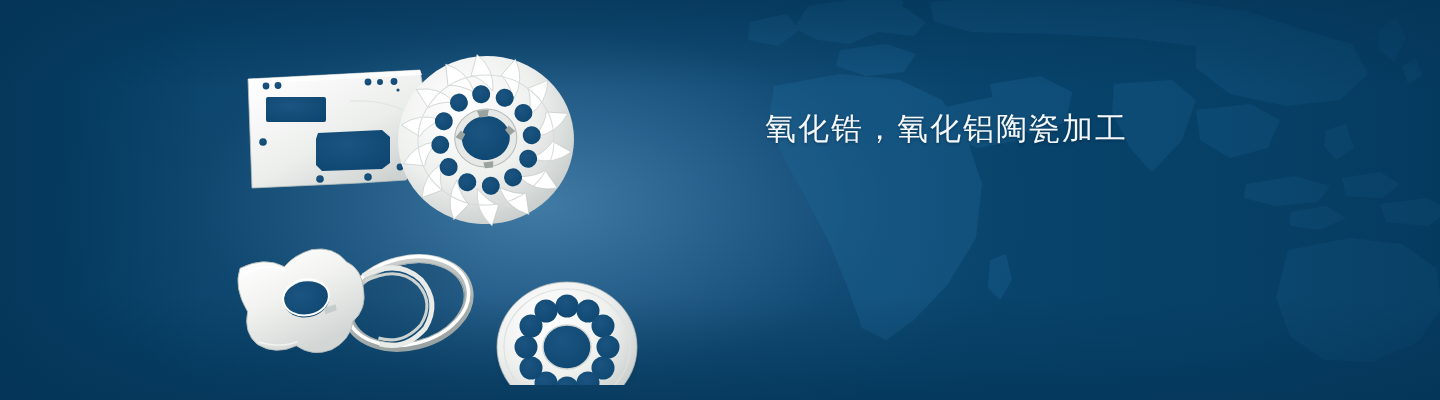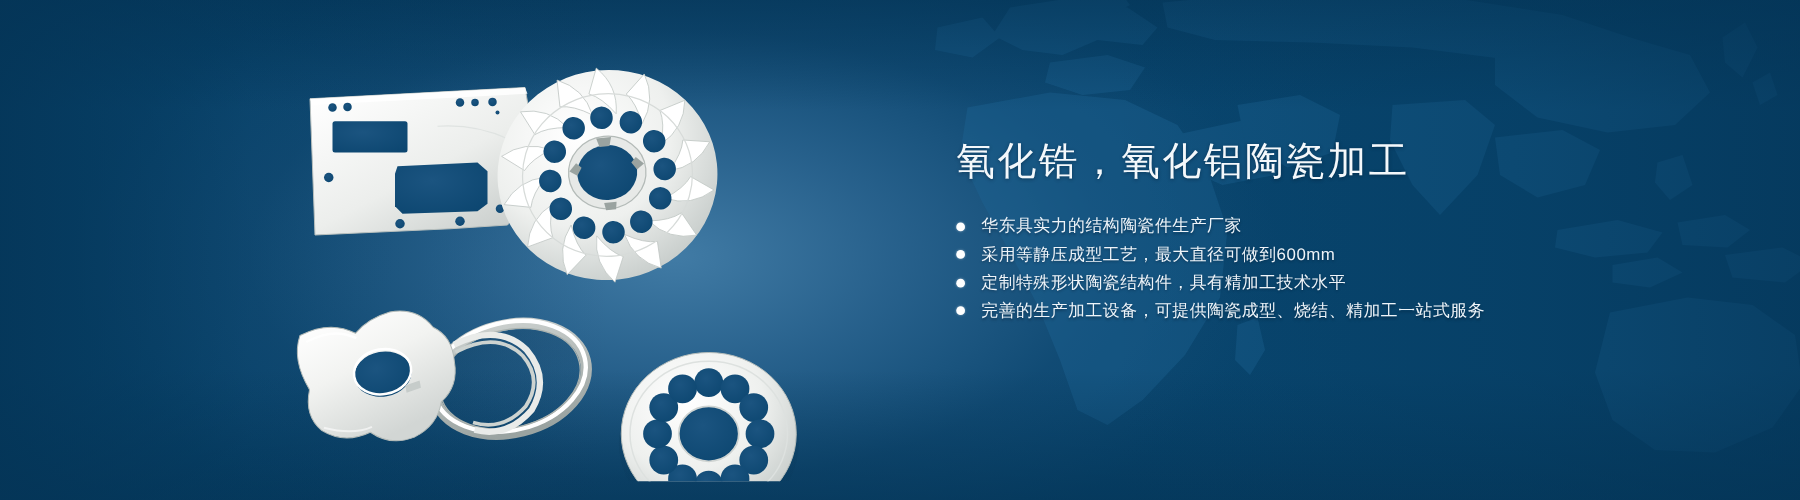--- a/index.html
+++ b/index.html
@@ -313,34 +313,16 @@
         <path d="M-10 -28 Q26 -38 42 -14 Q54 8 36 26 Q14 42 -8 30" fill="none" stroke="#cdd3d0" stroke-width="3"></path>
       </g>
 
     </svg>
   </div>
 
   <div class="copy">
 
     <h1 class="headline">氧化锆，氧化铝陶瓷加工</h1>
 
-    <ul class="bullets">
-      <li class="bullet">
-        <span class="bullet-dot"></span>
-        <span class="bullet-text">华东具实力的结构陶瓷件生产厂家</span>
-      </li>
-      <li class="bullet">
-        <span class="bullet-dot"></span>
-        <span class="bullet-text">采用等静压成型工艺，最大直径可做到600mm</span>
-      </li>
-      <li class="bullet">
-        <span class="bullet-dot"></span>
-        <span class="bullet-text">定制特殊形状陶瓷结构件，具有精加工技术水平</span>
-      </li>
-      <li class="bullet">
-        <span class="bullet-dot"></span>
-        <span class="bullet-text">完善的生产加工设备，可提供陶瓷成型、烧结、精加工一站式服务</span>
-      </li>
-    </ul>
 
   </div>
 
 </div>
 
 </body></html>

